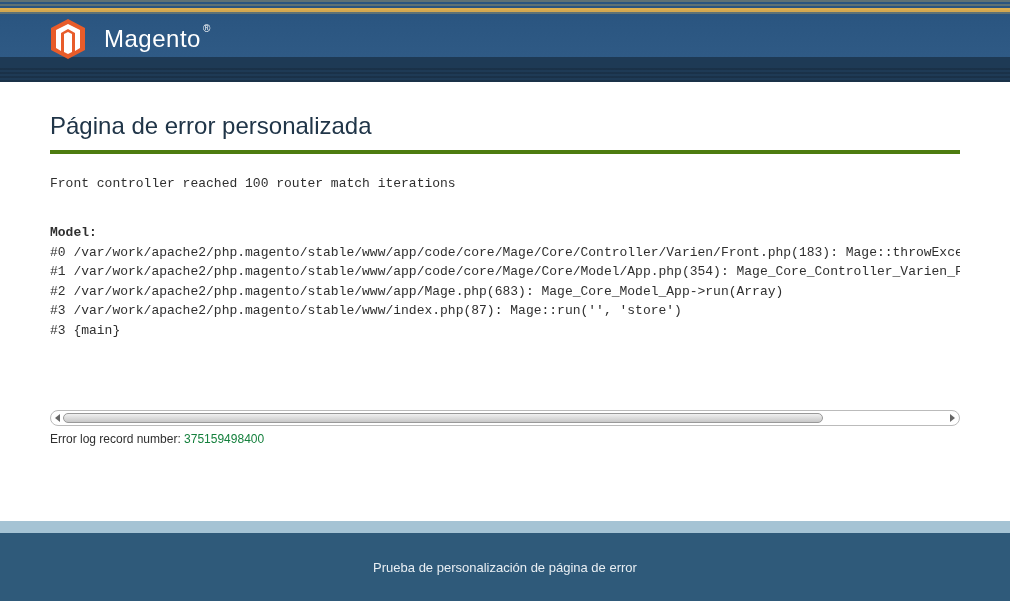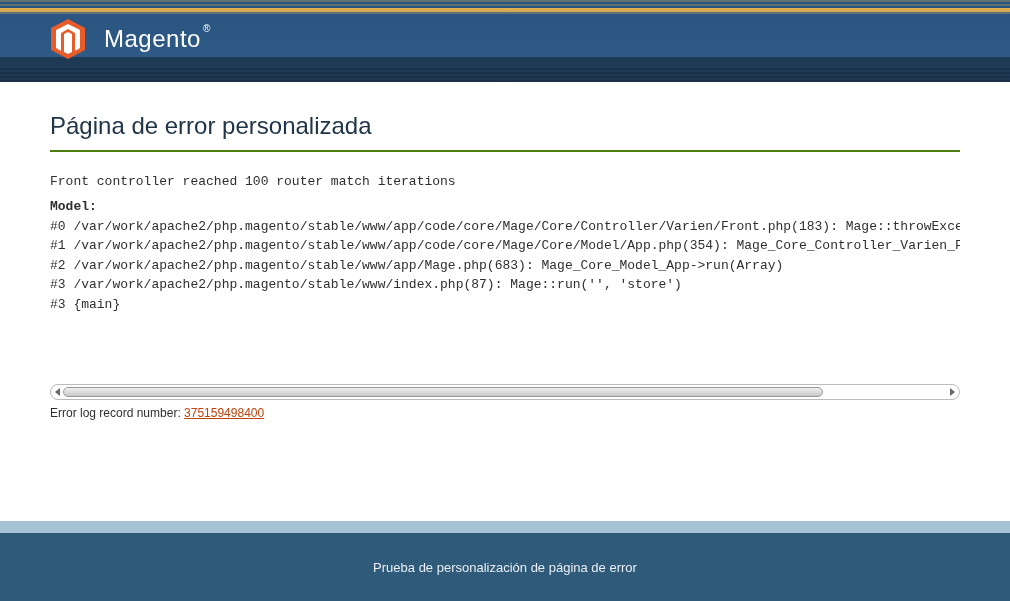--- a/index.html
+++ b/index.html
@@ -61,29 +61,29 @@
       top: -2px;
       left: 2px;
     }
     .main {
       padding: 30px 50px 0 50px;
     }
     .page-title {
       font-size: 24px;
       font-weight: normal;
       color: #203548;
-      border-bottom: 2px solid #4d7c0f;
+      border-bottom: 4px solid #4d7c0f;
       padding-bottom: 10px;
       margin-bottom: 22px;
     }
     .err-msg {
       font-family: "Courier New", monospace;
       font-size: 13px;
       color: #2f2f2f;
-      margin-bottom: 8px;
+      margin-bottom: 32px;
     }
     .trace-block {
       font-family: "Courier New", monospace;
       font-size: 13px;
       color: #2f2f2f;
       white-space: pre;
       overflow-x: hidden;
       line-height: 1.5;
     }
     .trace-label { font-weight: bold; }
@@ -116,22 +116,21 @@
       background: linear-gradient(to bottom, #f0f0f0, #c8c8c8);
       border: 1px solid #999;
       border-radius: 6px;
     }
     .record-line {
       font-size: 12px;
       color: #2f2f2f;
       margin-top: 6px;
     }
     .record-link {
-      color: #c2410c;
-      text-decoration: underline;
+      color: #15803d;
       cursor: pointer;
     }
     .footer-band {
       position: absolute;
       bottom: 0; left: 0; right: 0;
       height: 80px;
       margin-top: 16px;
     }
     .footer-light {
       height: 12px;

